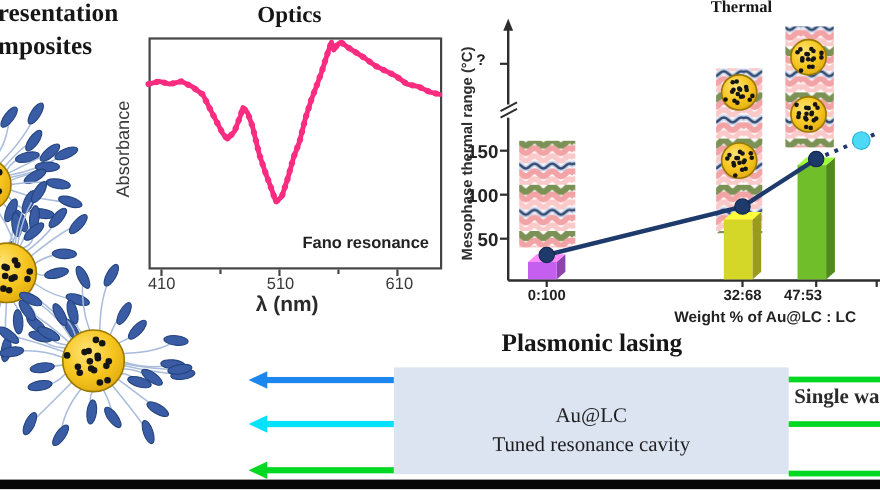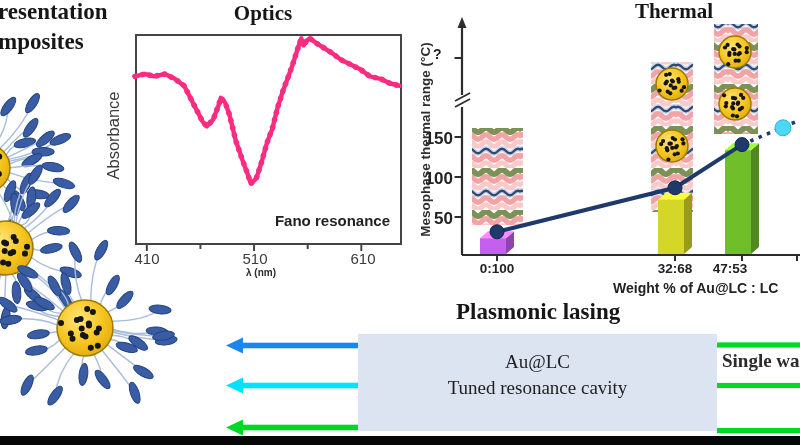--- a/index.html
+++ b/index.html
@@ -3,36 +3,36 @@
 <meta charset="utf-8">
 <style>
   html,body{margin:0;padding:0;background:#fff;}
   #stage{position:relative;width:800px;height:445px;background:#fff;overflow:hidden;
          font-family:"Liberation Sans",sans-serif;}
   #stage *{box-sizing:border-box;}
   .abs{position:absolute;}
   .serifb{font-family:"Liberation Serif",serif;font-weight:bold;color:#161616;}
   .cap{left:-2px;top:-3px;font-size:23px;line-height:30px;}
   .optics-title{left:208px;top:1px;width:110px;text-align:center;font-size:21px;}
-  .thermal-title{left:622px;top:-1px;width:104px;text-align:center;font-size:21px;}
+  .thermal-title{left:622px;top:-1px;width:104px;text-align:center;font-size:15px;}
   .lasing-title{left:456px;top:299px;font-size:23px;}
   .plotbox{left:135px;top:34px;width:267px;height:211px;border:2.5px solid #454545;background:transparent;z-index:1;}
   .ylab-opt{left:28px;top:126px;width:170px;text-align:center;transform:rotate(-90deg);
             font-size:16.5px;font-weight:500;color:#3a3a3a;z-index:3;}
   .otick{top:250px;width:50px;text-align:center;font-size:15px;color:#3a3a3a;z-index:3;}
-  .xlab-opt{left:206px;top:267px;width:110px;text-align:center;font-size:10px;font-weight:bold;color:#2a2a2a;z-index:3;}
+  .xlab-opt{left:206px;top:267px;width:110px;text-align:center;font-size:19px;font-weight:bold;color:#2a2a2a;z-index:3;}
   .fano{left:250px;top:212px;width:140px;text-align:right;font-size:15px;font-weight:bold;color:#222;z-index:3;}
   .ylab-th{left:310px;top:132px;width:230px;text-align:center;transform:rotate(-90deg);
            font-size:13.5px;font-weight:bold;color:#2e2e2e;z-index:3;}
   .ytick{width:40px;text-align:right;font-size:17px;font-weight:bold;color:#222;z-index:3;}
   .qtick{left:433px;top:46px;width:18px;font-size:14px;font-weight:bold;color:#222;z-index:3;}
   .xtick{top:261px;width:60px;text-align:center;font-size:13.5px;font-weight:bold;color:#222;z-index:3;}
   .xlab-th{left:613px;top:280px;font-size:14px;font-weight:bold;color:#222;z-index:3;}
   .cavity{left:358px;top:334px;width:359px;height:97px;background:#dce3f1;z-index:0;
-          text-align:center;padding-top:15px;}
+          text-align:center;padding-top:32px;}
   .cavity div{font-family:"Liberation Serif",serif;font-size:19px;color:#1f1f1f;line-height:26px;}
   .tuned{left:153px;top:349px;width:200px;text-align:right;font-family:"Liberation Serif",serif;
          font-weight:600;font-size:19px;color:#2b2b2b;z-index:3;}
   .single{left:722px;top:350px;width:120px;font-family:"Liberation Serif",serif;
           font-weight:600;font-size:19px;color:#2b2b2b;z-index:3;}
   #gfx{left:0;top:0;z-index:2;}
   .blackbar{left:0;top:436px;width:800px;height:9px;background:#070707;z-index:4;}
 </style>
 </head>
 <body>

